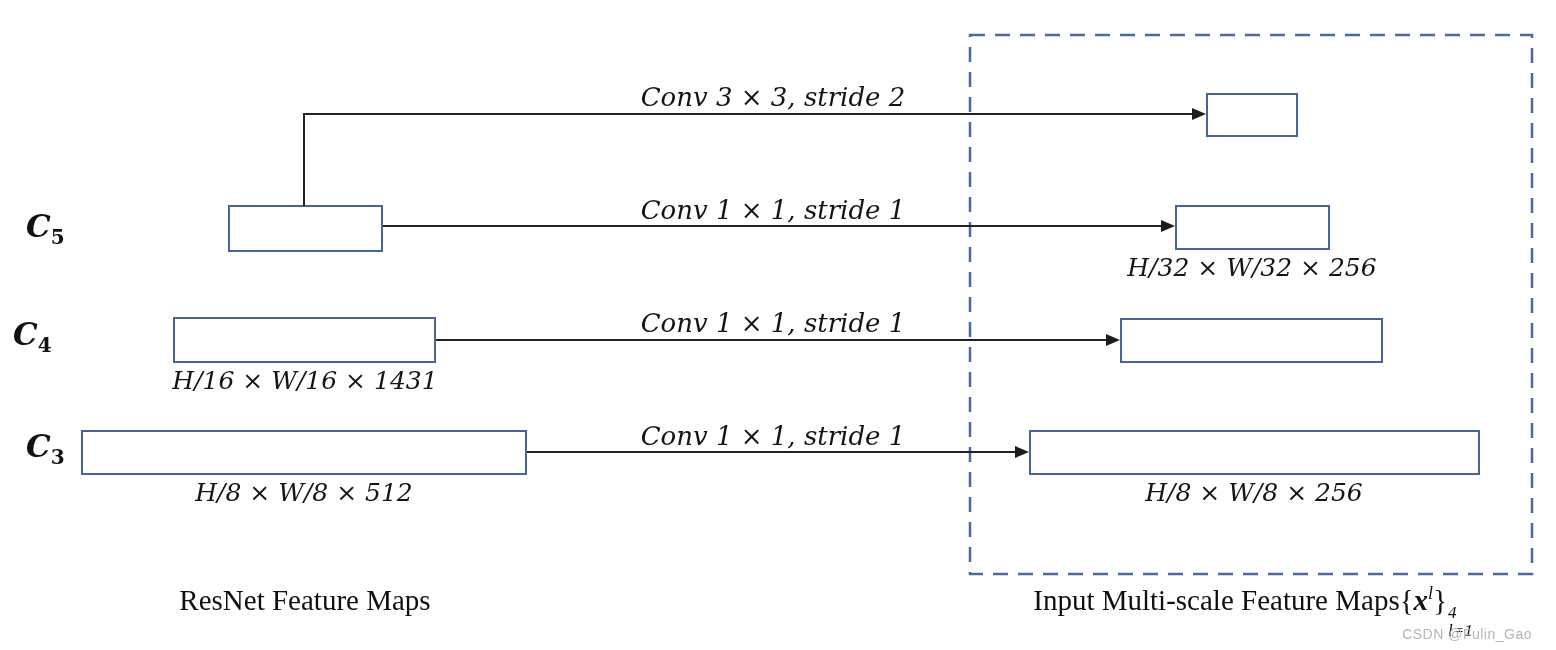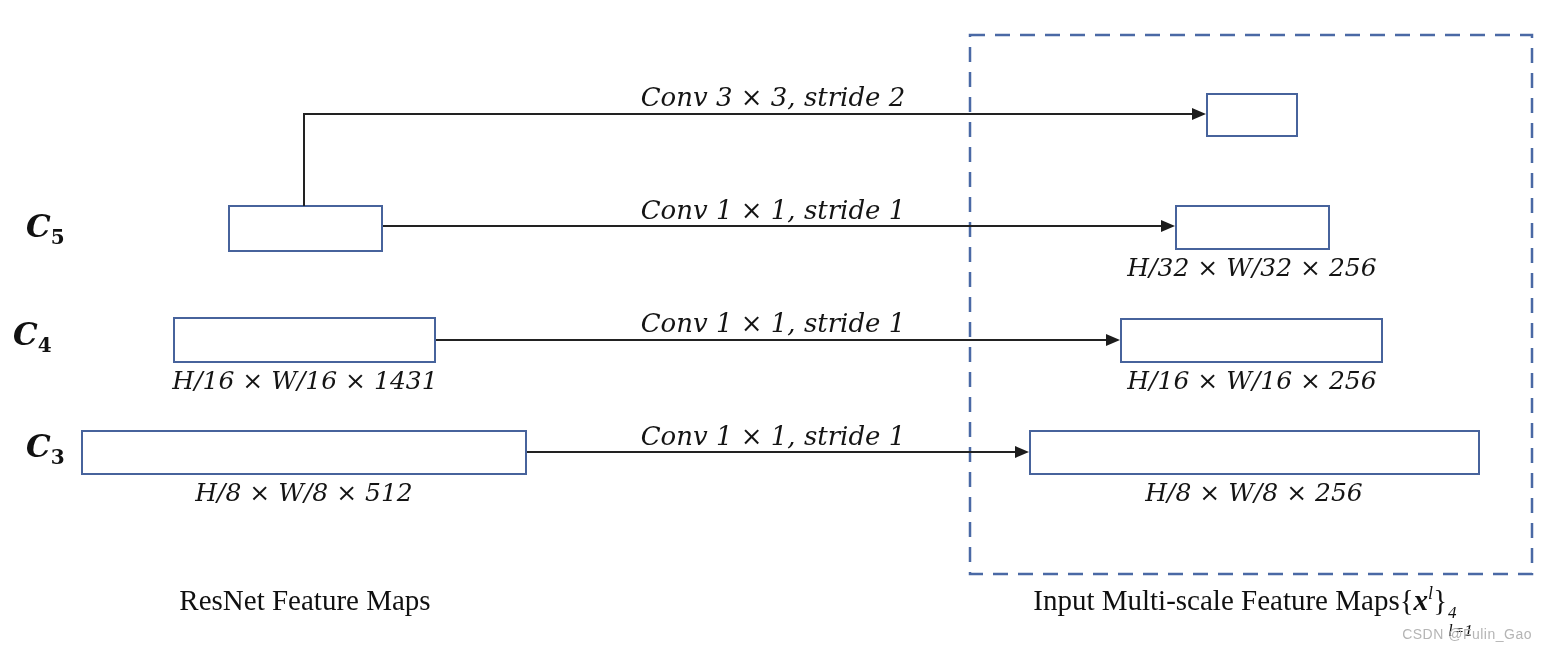--- a/index.html
+++ b/index.html
@@ -48,21 +48,20 @@
 
   <div class="dim" style="left:305px;top:366px;">H/16 × W/16 × 1431</div>
   <div class="dim" style="left:304px;top:478px;">H/8 × W/8 × 512</div>
 
   <div class="box" style="left:1206px;top:93px;width:92px;height:44px;"></div>
   <div class="box" style="left:1175px;top:205px;width:155px;height:45px;"></div>
   <div class="box" style="left:1120px;top:318px;width:263px;height:45px;"></div>
   <div class="box" style="left:1029px;top:430px;width:451px;height:45px;"></div>
 
   <div class="dim" style="left:1252px;top:253px;">H/32 × W/32 × 256</div>
-  <div class="dim" style="left:1252px;top:366px;">H/16 × W/16 × 256</div>
   <div class="dim" style="left:1254px;top:478px;">H/8 × W/8 × 256</div>
 
   <div class="vline" style="left:303px;top:114px;height:92px;"></div>
   <div class="hline" style="left:303px;top:113px;width:889px;"></div>
   <div class="ahead" style="left:1192px;top:108px;"></div>
   <div class="conv-label" style="left:773px;top:82px;">Conv 3 × 3, stride 2</div>
 
   <div class="hline" style="left:383px;top:225px;width:778px;"></div>
   <div class="ahead" style="left:1161px;top:220px;"></div>
   <div class="conv-label" style="left:773px;top:195px;">Conv 1 × 1, stride 1</div>

